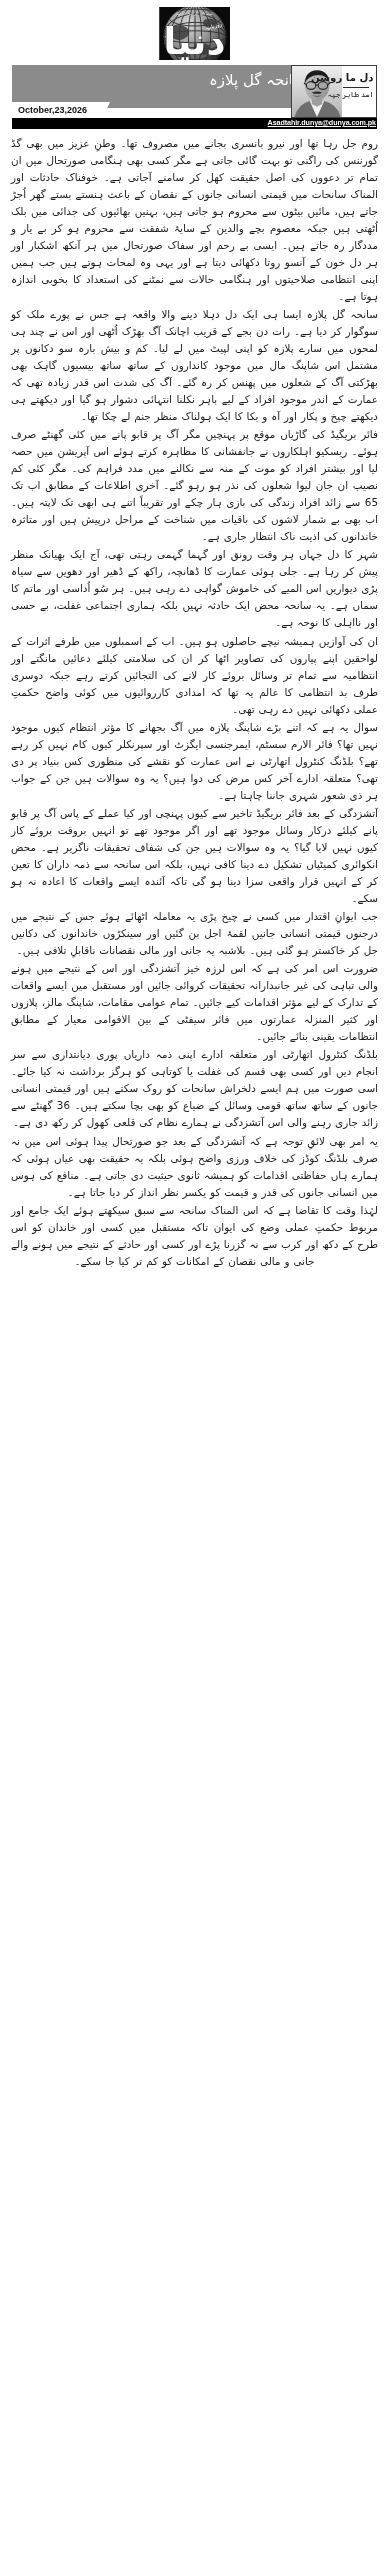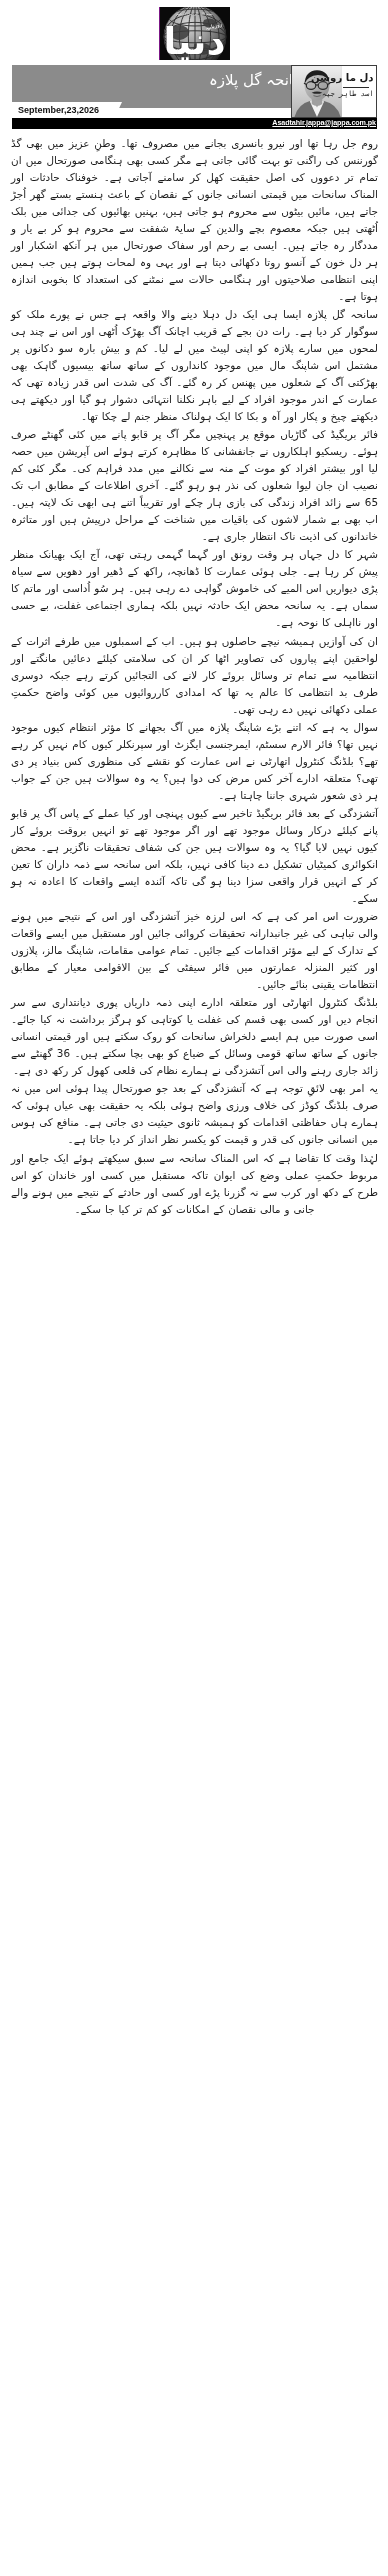--- a/index.html
+++ b/index.html
@@ -192,21 +192,21 @@
   }
   .brand-rule {
     width: 26px;
     height: 1.2px;
     background: #2a2a2a;
     margin: 3.6px auto 3px auto;
   }
   .brand-author {
     font-size: 7.2px;
     color: #1a1a1a;
-    font-family: Liberation Mono, monospace;
+    font-family: Liberation Sans, sans-serif;
     line-height: 1.1;
     white-space: nowrap;
   }
   .brand-photo {
     position: absolute;
     left: 0;
     top: 0;
     width: 50px;
     height: 51px;
     overflow: hidden;
@@ -281,25 +281,25 @@
   </div>
 </div>
 
 <div class="header-wrap">
 
   <div class="gray-bar"></div>
 
   <div class="title-text">سانحہ گل پلازہ</div>
 
   <div class="date-ribbon">
-    <span class="date-text">September,23,2026</span>
+    <span class="date-text">October,23,2026</span>
   </div>
 
   <div class="black-bar"></div>
-  <a class="email-text" href="#">Asadtahir.jappa@jappa.com.pk</a>
+  <a class="email-text" href="#">Asadtahir.dunya@dunya.com.pk</a>
 
   <div class="brand-box">
     <div class="brand-inner">
       <div class="brand-photo">
         <svg class="portrait" width="50" height="51" viewBox="0 0 84 86">
           <defs>
             <linearGradient id="bg1" x1="0" y1="0" x2="0" y2="1">
               <stop offset="0%" stop-color="#eeeeee"></stop>
               <stop offset="100%" stop-color="#b4b4b4"></stop>
             </linearGradient>
@@ -343,18 +343,19 @@
 </div>
 
 <div class="article">
   <p>روم جل رہا تھا اور نیرو بانسری بجانے میں مصروف تھا۔ وطنِ عزیز میں بھی گڈ گورننس کی راگنی تو بہت گائی جاتی ہے مگر کسی بھی ہنگامی صورتحال میں ان تمام تر دعووں کی اصل حقیقت کھل کر سامنے آجاتی ہے۔ خوفناک حادثات اور المناک سانحات میں قیمتی انسانی جانوں کے نقصان کے باعث ہنستے بستے گھر اُجڑ جاتے ہیں، مائیں بیٹوں سے محروم ہو جاتی ہیں، بہنیں بھائیوں کی جدائی میں بلک اُٹھتی ہیں جبکہ معصوم بچے والدین کے سایۂ شفقت سے محروم ہو کر بے یار و مددگار رہ جاتے ہیں۔ ایسی بے رحم اور سفاک صورتحال میں ہر آنکھ اشکبار اور ہر دل خون کے آنسو روتا دکھائی دیتا ہے اور یہی وہ لمحات ہوتے ہیں جب ہمیں اپنی انتظامی صلاحیتوں اور ہنگامی حالات سے نمٹنے کی استعداد کا بخوبی اندازہ ہوتا ہے۔</p>
   <p>سانحہ گل پلازہ ایسا ہی ایک دل دہلا دینے والا واقعہ ہے جس نے پورے ملک کو سوگوار کر دیا ہے۔ رات دن بجے کے قریب اچانک آگ بھڑک اُٹھی اور اس نے چند ہی لمحوں میں سارے پلازہ کو اپنی لپیٹ میں لے لیا۔ کم و بیش بارہ سو دکانوں پر مشتمل اس شاپنگ مال میں موجود کانداروں کے ساتھ ساتھ بیسیوں گاہک بھی بھڑکتی آگ کے شعلوں میں پھنس کر رہ گئے۔ آگ کی شدت اس قدر زیادہ تھی کہ عمارت کے اندر موجود افراد کے لیے باہر نکلنا انتہائی دشوار ہو گیا اور دیکھتے ہی دیکھتے چیخ و پکار اور آہ و بکا کا ایک ہولناک منظر جنم لے چکا تھا۔</p>
   <p>فائر بریگیڈ کی گاڑیاں موقع پر پہنچیں مگر آگ پر قابو پانے میں کئی گھنٹے صرف ہوئے۔ ریسکیو اہلکاروں نے جانفشانی کا مظاہرہ کرتے ہوئے اس آپریشن میں حصہ لیا اور بیشتر افراد کو موت کے منہ سے نکالنے میں مدد فراہم کی۔ مگر کئی کم نصیب ان جان لیوا شعلوں کی نذر ہو رہو گئے۔ آخری اطلاعات کے مطابق اب تک 65 سے زائد افراد زندگی کی بازی ہار چکے اور تقریباً اتنے ہی ابھی تک لاپتہ ہیں۔ اب بھی بے شمار لاشوں کی باقیات میں شناخت کے مراحل درپیش ہیں اور متاثرہ خاندانوں کی اذیت ناک انتظار جاری ہے۔</p>
   <p>شہر کا دل جہاں ہر وقت رونق اور گہما گہمی رہتی تھی، آج ایک بھیانک منظر پیش کر رہا ہے۔ جلی ہوئی عمارت کا ڈھانچہ، راکھ کے ڈھیر اور دھویں سے سیاہ پڑی دیواریں اس المیے کی خاموش گواہی دے رہی ہیں۔ ہر سُو اُداسی اور ماتم کا سماں ہے۔ یہ سانحہ محض ایک حادثہ نہیں بلکہ ہماری اجتماعی غفلت، بے حسی اور نااہلی کا نوحہ ہے۔</p>
   <p>ان کی آوازیں ہمیشہ نیچے حاصلوں ہو ہیں۔ اب کے اسمبلوں میں طرفے اثرات کے لواحقین اپنے پیاروں کی تصاویر اٹھا کر ان کی سلامتی کیلئے دعائیں مانگتے اور انتظامیہ سے تمام تر وسائل بروئے کار لانے کی التجائیں کرتے رہے جبکہ دوسری طرف بد انتظامی کا عالم یہ تھا کہ امدادی کارروائیوں میں کوئی واضح حکمتِ عملی دکھائی نہیں دے رہی تھی۔</p>
   <p>سوال یہ ہے کہ اتنے بڑے شاپنگ پلازہ میں آگ بجھانے کا مؤثر انتظام کیوں موجود نہیں تھا؟ فائر الارم سسٹم، ایمرجنسی ایگزٹ اور سپرنکلر کیوں کام نہیں کر رہے تھے؟ بلڈنگ کنٹرول اتھارٹی نے اس عمارت کو نقشے کی منظوری کس بنیاد پر دی تھی؟ متعلقہ ادارے آخر کس مرض کی دوا ہیں؟ یہ وہ سوالات ہیں جن کے جواب ہر ذی شعور شہری جاننا چاہتا ہے۔</p>
   <p>آتشزدگی کے بعد فائر بریگیڈ تاخیر سے کیوں پہنچی اور کیا عملے کے پاس آگ پر قابو پانے کیلئے درکار وسائل موجود تھے اور اگر موجود تھے تو انہیں بروقت بروئے کار کیوں نہیں لایا گیا؟ یہ وہ سوالات ہیں جن کی شفاف تحقیقات ناگزیر ہے۔ محض انکوائری کمیٹیاں تشکیل دے دینا کافی نہیں، بلکہ اس سانحہ سے ذمہ داران کا تعین کر کے انہیں قرار واقعی سزا دینا ہو گی تاکہ آئندہ ایسے واقعات کا اعادہ نہ ہو سکے۔</p>
+  <p>جب ایوانِ اقتدار میں کسی نے چیخ پڑی یہ معاملہ اٹھائے ہوئے جس کے نتیجے میں درجنوں قیمتی انسانی جانیں لقمۂ اجل بن گئیں اور سینکڑوں خاندانوں کی دکانیں جل کر خاکستر ہو گئی ہیں۔ بلاشبہ یہ جانی اور مالی نقصانات ناقابلِ تلافی ہیں۔</p>
   <p>ضرورت اس امر کی ہے کہ اس لرزہ خیز آتشزدگی اور اس کے نتیجے میں ہونے والی تباہی کی غیر جانبدارانہ تحقیقات کروائی جائیں اور مستقبل میں ایسے واقعات کے تدارک کے لیے مؤثر اقدامات کیے جائیں۔ تمام عوامی مقامات، شاپنگ مالز، پلازوں اور کثیر المنزلہ عمارتوں میں فائر سیفٹی کے بین الاقوامی معیار کے مطابق انتظامات یقینی بنائے جائیں۔</p>
   <p>بلڈنگ کنٹرول اتھارٹی اور متعلقہ ادارے اپنی ذمہ داریاں پوری دیانتداری سے سر انجام دیں اور کسی بھی قسم کی غفلت یا کوتاہی کو ہرگز برداشت نہ کیا جائے۔ اسی صورت میں ہم ایسے دلخراش سانحات کو روک سکتے ہیں اور قیمتی انسانی جانوں کے ساتھ ساتھ قومی وسائل کے ضیاع کو بھی بچا سکتے ہیں۔ 36 گھنٹے سے زائد جاری رہنے والی اس آتشزدگی نے ہمارے نظام کی قلعی کھول کر رکھ دی ہے۔</p>
   <p>یہ امر بھی لائقِ توجہ ہے کہ آتشزدگی کے بعد جو صورتحال پیدا ہوئی اس میں نہ صرف بلڈنگ کوڈز کی خلاف ورزی واضح ہوئی بلکہ یہ حقیقت بھی عیاں ہوئی کہ ہمارے ہاں حفاظتی اقدامات کو ہمیشہ ثانوی حیثیت دی جاتی ہے۔ منافع کی ہوس میں انسانی جانوں کی قدر و قیمت کو یکسر نظر انداز کر دیا جاتا ہے۔</p>
   <p class="last">لہٰذا وقت کا تقاضا ہے کہ اس المناک سانحہ سے سبق سیکھتے ہوئے ایک جامع اور مربوط حکمتِ عملی وضع کی ایوان تاکہ مستقبل میں کسی اور خاندان کو اس طرح کے دکھ اور کرب سے نہ گزرنا پڑے اور کسی اور حادثے کے نتیجے میں ہونے والے جانی و مالی نقصان کے امکانات کو کم تر کیا جا سکے۔</p>
 </div>
 
 
 </body></html>

